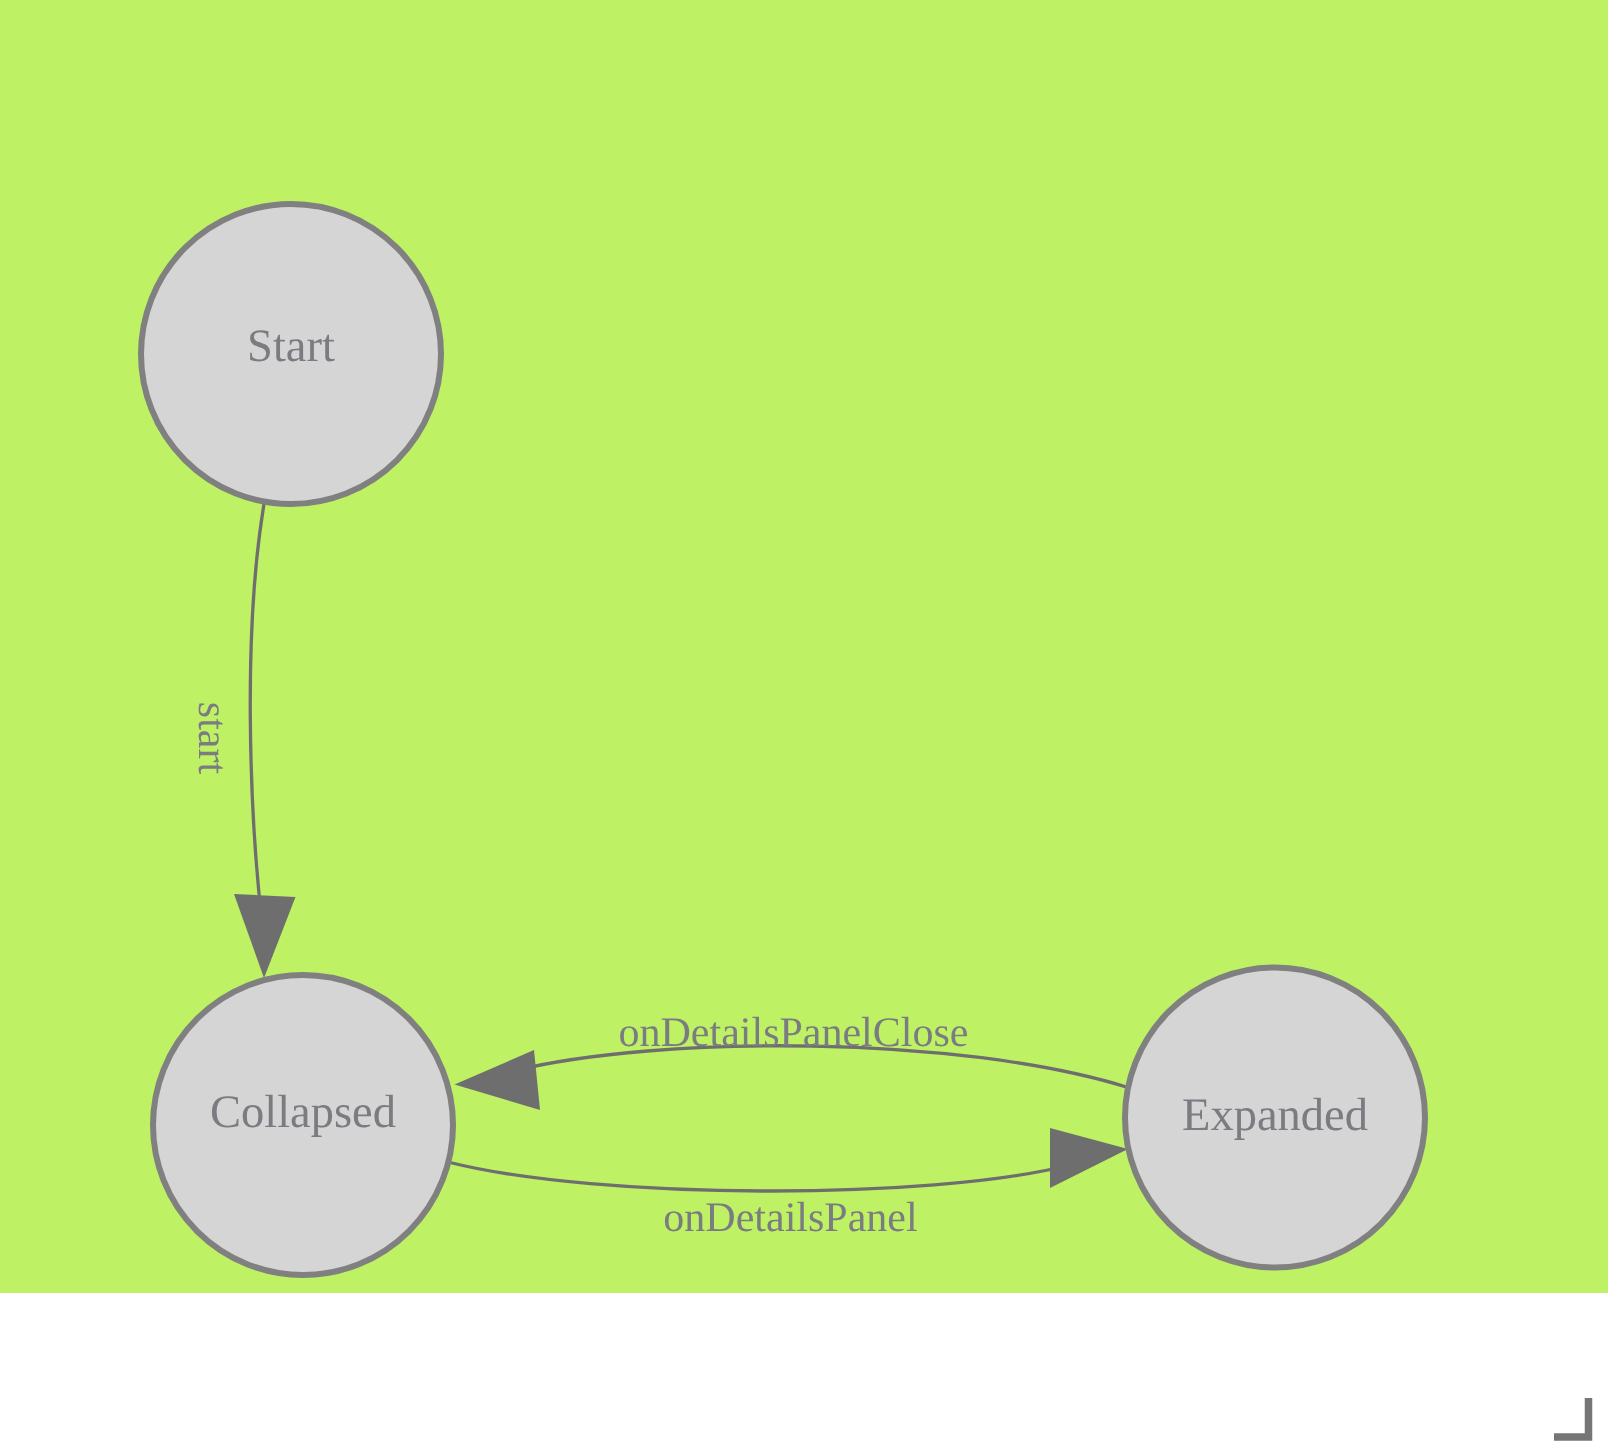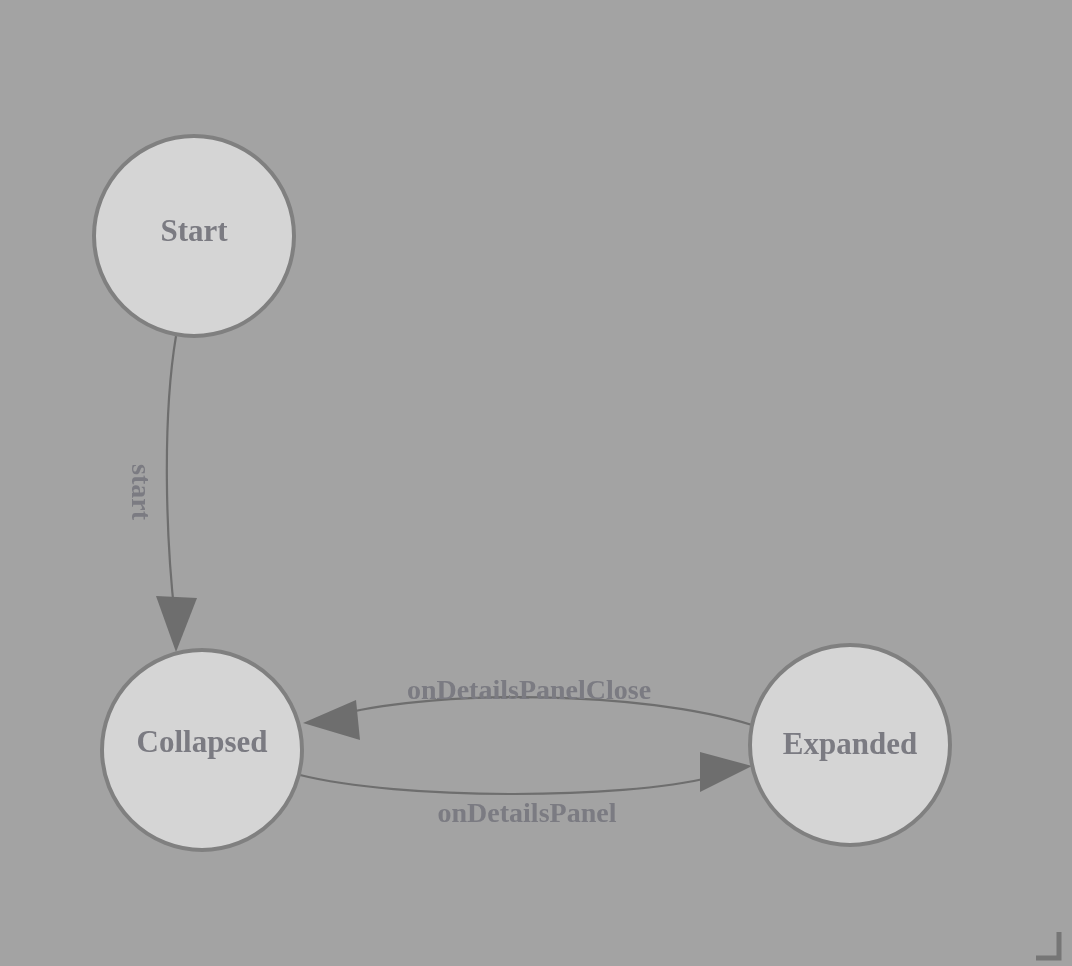--- a/index.html
+++ b/index.html
@@ -9,23 +9,22 @@
   }
   body {
     width: 1072px;
     height: 966px;
     overflow: hidden;
     font-family: "Liberation Serif", "DejaVu Serif", serif;
   }
   #diagram-canvas {
     position: relative;
     width: 1072px;
-    height: 966px;
-    background: #a3a3a3;
-    font-weight: bold;
+    height: 862px;
+    background: #bef264;
   }
   svg.graph-layer {
     position: absolute;
     top: 0;
     left: 0;
     width: 1072px;
     height: 966px;
     display: block;
   }
   .node-circle {

